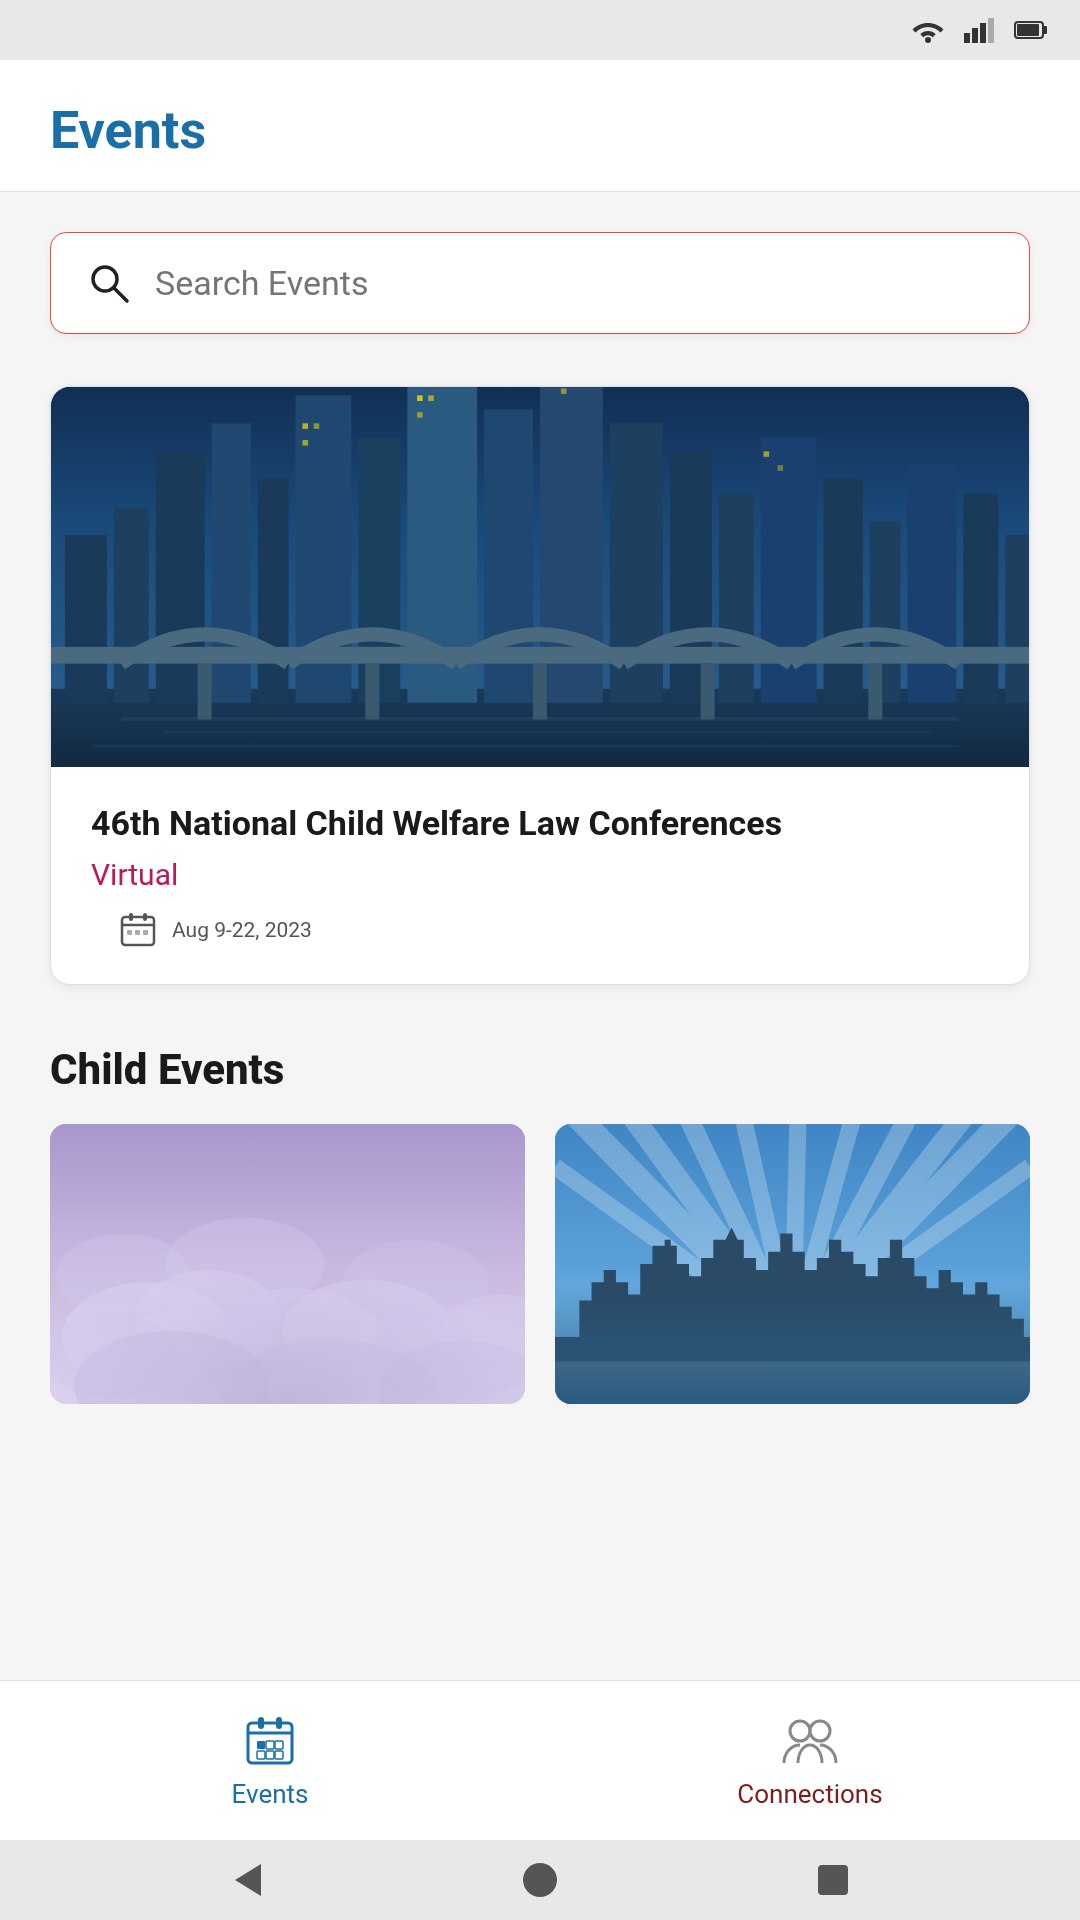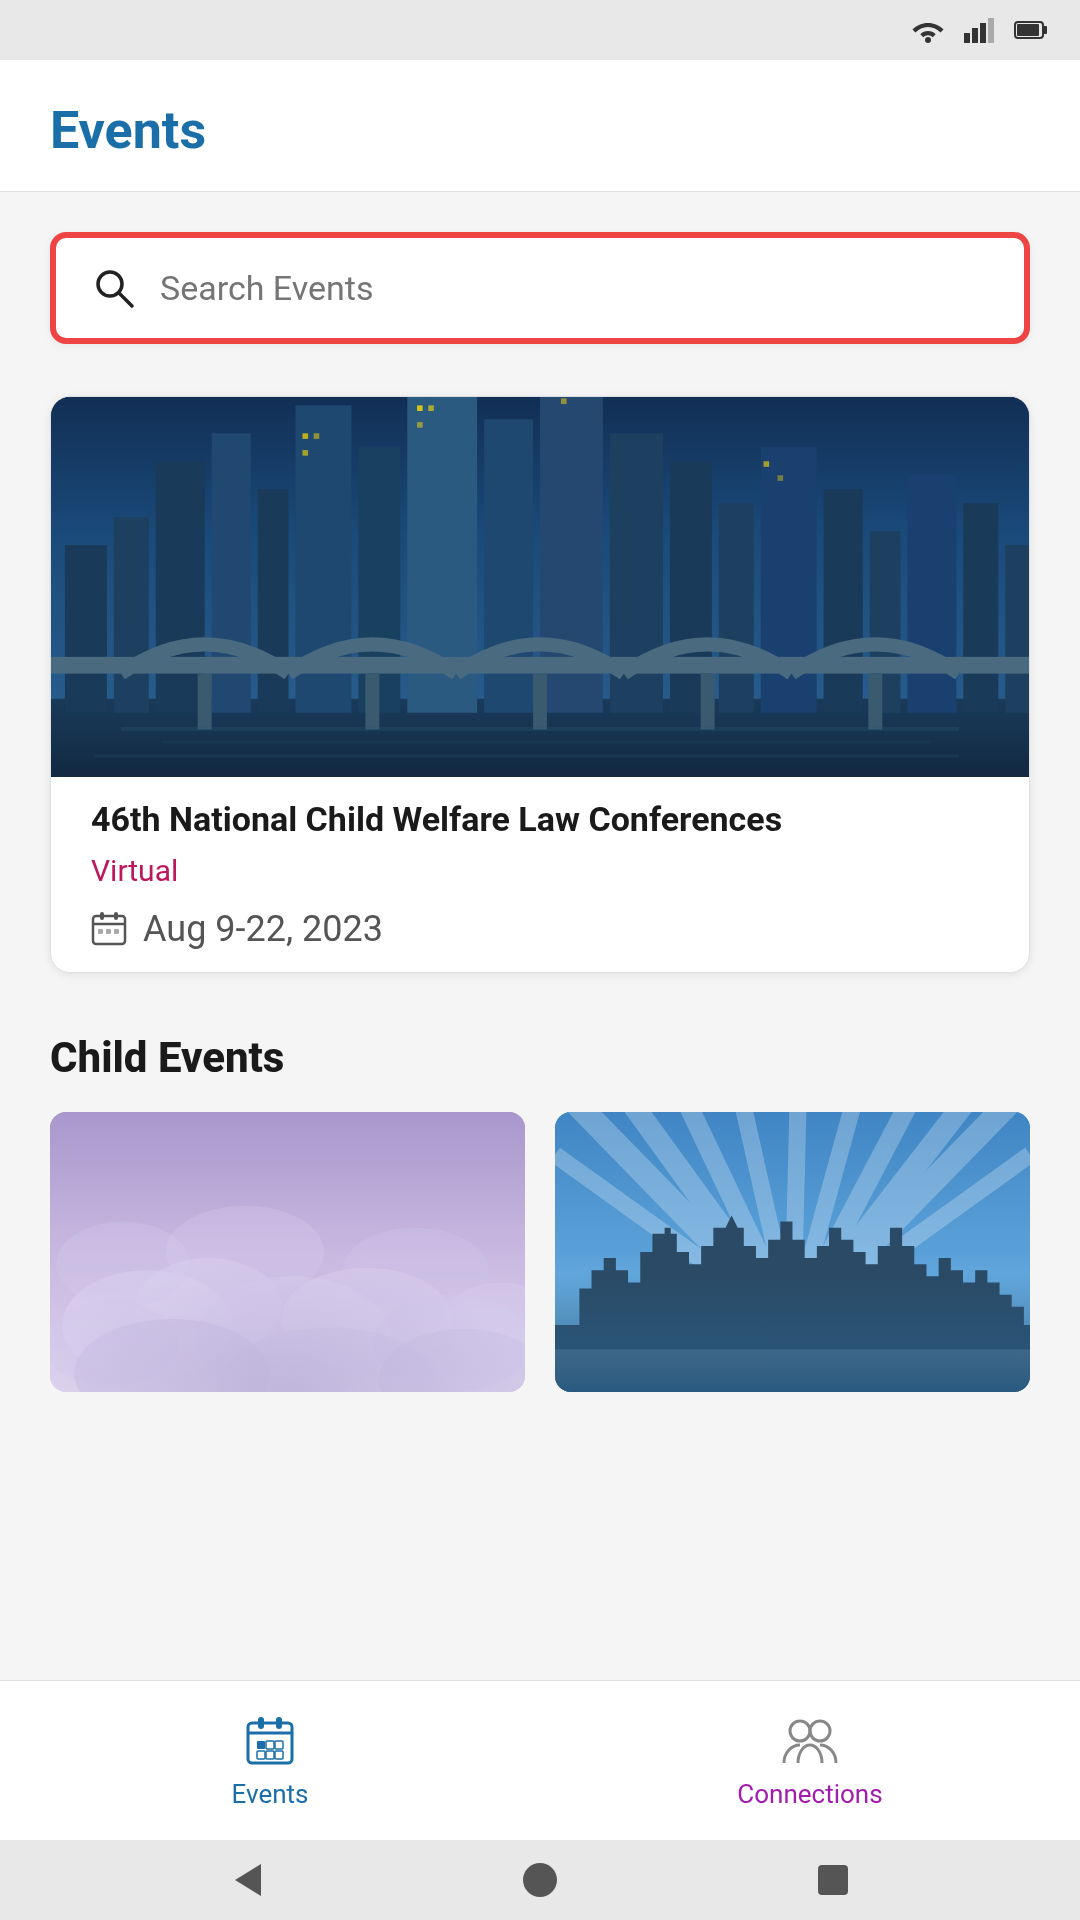--- a/index.html
+++ b/index.html
@@ -51,21 +51,21 @@
     .main-content {
       padding: 40px 50px;
       background: #f5f5f5;
       padding-bottom: 220px;
     }
 
     
     .search-container {
       background: #ffffff;
       border-radius: 16px;
-      border: 6px solid #ef4444;
+      border: 1px solid #ef4444;
       display: flex;
       align-items: center;
       padding: 28px 36px;
       margin-bottom: 52px;
       box-shadow: 0 2px 8px rgba(0,0,0,0.06);
     }
 
     .search-icon-wrapper {
       margin-right: 24px;
       display: flex;
@@ -132,43 +132,44 @@
     .city-lights {
       position: absolute;
       top: 0; left: 0; right: 0; bottom: 0;
       background: 
         radial-gradient(circle at 30% 60%, rgba(255,220,0,0.15) 0%, transparent 30%),
         radial-gradient(circle at 60% 50%, rgba(100,200,100,0.1) 0%, transparent 25%),
         radial-gradient(circle at 80% 65%, rgba(255,200,0,0.1) 0%, transparent 20%);
     }
 
     .event-info {
-      padding: 22px 40px;
+      padding: 36px 40px;
       border-radius: 22px;
     }
 
     .event-name {
       font-size: 34px;
       font-weight: 700;
       color: #1a1a1a;
       margin-bottom: 14px;
     }
 
     .event-location {
       font-size: 30px;
       color: #be185d;
       margin-bottom: 20px;
     }
 
     .event-date {
       display: flex;
       align-items: center;
       gap: 16px;
-      font-size: 36px;
+      font-size: 21px;
       color: #555;
+      margin-left: 29px;
     }
 
     
     .past-events-section {
       margin-bottom: 40px;
     }
 
     .past-events-grid {
       display: flex;
       gap: 30px;
@@ -238,21 +239,21 @@
     .nav-icon {
       width: 56px;
       height: 56px;
       display: flex;
       align-items: center;
       justify-content: center;
     }
 
     .nav-label {
       font-size: 26px;
-      color: #a21caf;
+      color: #7f1d1d;
     }
 
     .nav-label-active {
       color: #1a6fa8;
     }
 
     
     .system-nav {
       position: fixed;
       bottom: 0;

